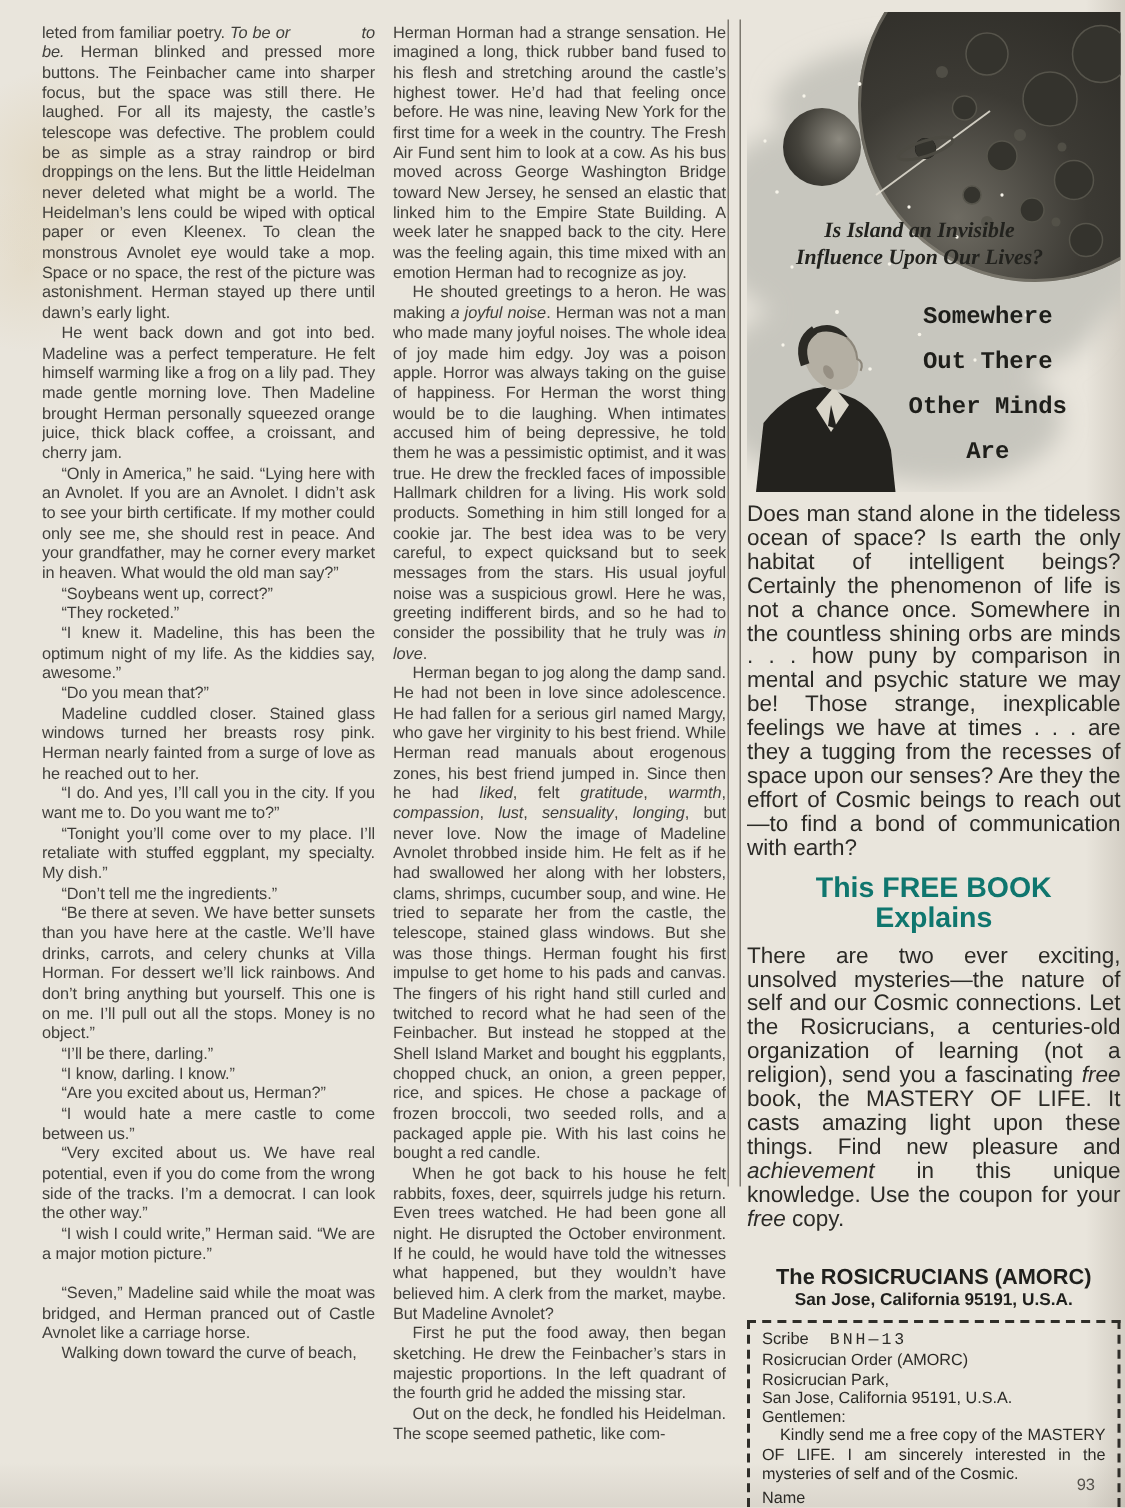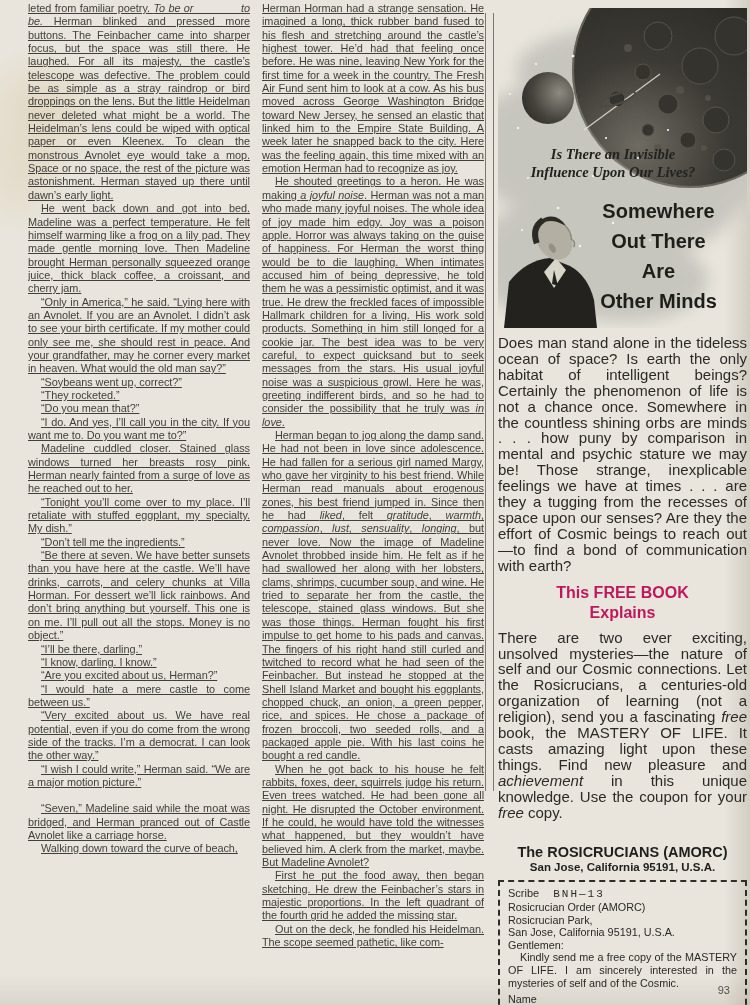--- a/index.html
+++ b/index.html
@@ -8,50 +8,50 @@
     background:
       radial-gradient(circle at 40px 115px, rgba(205,180,125,.28), rgba(205,180,125,0) 70px),
       radial-gradient(circle at 18px 180px, rgba(205,180,125,.18), rgba(205,180,125,0) 55px),
       linear-gradient(to right, rgba(0,0,0,0) 96.5%, rgba(110,100,85,.18) 100%),
       linear-gradient(to bottom, rgba(0,0,0,0) 97%, rgba(110,100,85,.12) 100%),
       #e9e5dc;
     font-family:"Liberation Sans", sans-serif;
     color:#403f3b;
   }
   .col{
-    position:absolute;top:2px;width:222px;height:985px;overflow:hidden;
-    font-size:10.9px;line-height:13.35px;letter-spacing:-0.05px;text-decoration:underline;
+    position:absolute;top:16px;width:222px;height:985px;overflow:hidden;
+    font-size:10.9px;line-height:13.35px;letter-spacing:-0.05px;
   }
   .col p{margin:0;text-align:justify;}
   .col p.indent{text-indent:13px;}
   .col p.space-before{margin-top:13px;}
   em{font-style:italic;}
   .vrule{position:absolute;width:1px;background:#55524a;opacity:.75;}
 
   
   .ad{position:absolute;left:498px;top:8px;width:249px;color:#2b2a26;}
   .illus-wrap{position:relative;width:249px;height:320px;}
   .illus-wrap svg{position:absolute;left:0;top:0;}
   .question{
     position:absolute;left:0;top:138px;width:230px;text-align:center;
     font-family:"Liberation Serif", serif;font-style:italic;font-weight:bold;
     font-size:14.5px;line-height:17.5px;color:#22221e;
   }
   .headline{
     position:absolute;left:72px;top:188px;width:177px;text-align:center;
-    font-family:Liberation Sans, sans-serif;font-weight:bold;
-    font-size:20px;line-height:30px;color:#1e1e1a;
+    font-family:Liberation Mono, monospace;font-weight:bold;
+    font-size:16px;line-height:30px;color:#1e1e1a;
   }
   .ad-body{
     margin:7px 0 0 0;text-align:justify;
     font-size:15px;line-height:15.9px;color:#2b2a26;
   }
   .free-heading{
     margin-top:9px;text-align:center;font-weight:bold;
-    font-size:16px;line-height:20px;color:#be185d;
+    font-size:19px;line-height:20px;color:#0f766e;
   }
   .org{margin-top:24px;text-align:center;color:#1f1f1c;}
   .org-name{font-weight:bold;font-size:14.5px;line-height:16px;}
   .org-addr{font-weight:bold;font-size:11.5px;line-height:14px;}
   .coupon{
     margin-top:6px;border:2px dashed #2e2d28;padding:5px 8px 7px 8px;
     font-size:10.8px;line-height:12.6px;color:#2b2a26;
   }
   .scribe-line{font-size:11px;}
   .scribe-code{font-family:"Liberation Mono", monospace;letter-spacing:2px;margin-left:14px;}
@@ -68,23 +68,24 @@
 
 <div class="vrule" style="left:485px;top:13px;height:778px;"></div>
 <div class="vrule" style="left:493px;top:13px;height:778px;"></div>
 
 <div id="story-col-1" class="col" style="left:28px">
     <p><span>leted from familiar poetry. </span><em>To be or&nbsp;&nbsp;&nbsp;&nbsp;&nbsp;&nbsp;&nbsp;&nbsp;&nbsp;&nbsp;&nbsp;&nbsp;&nbsp; to be.</em><span> Herman blinked and pressed more buttons. The Feinbacher came into sharper focus, but the space was still there. He laughed. For all its majesty, the castle’s telescope was defective. The problem could be as simple as a stray raindrop or bird droppings on the lens. But the little Heidelman never deleted what might be a world. The Heidelman’s lens could be wiped with optical paper or even Kleenex. To clean the monstrous Avnolet eye would take a mop. Space or no space, the rest of the picture was astonishment. Herman stayed up there until dawn’s early light.</span></p>
     <p class="indent"><span>He went back down and got into bed. Madeline was a perfect temperature. He felt himself warming like a frog on a lily pad. They made gentle morning love. Then Madeline brought Herman personally squeezed orange juice, thick black coffee, a croissant, and cherry jam.</span></p>
     <p class="indent"><span>“Only in America,” he said. “Lying here with an Avnolet. If you are an Avnolet. I didn’t ask to see your birth certificate. If my mother could only see me, she should rest in peace. And your grandfather, may he corner every market in heaven. What would the old man say?”</span></p>
     <p class="indent"><span>“Soybeans went up, correct?”</span></p>
     <p class="indent"><span>“They rocketed.”</span></p>
+    <p class="indent"><span>“I knew it. Madeline, this has been the optimum night of my life. As the kiddies say, awesome.”</span></p>
     <p class="indent"><span>“Do you mean that?”</span></p>
+    <p class="indent"><span>Madeline cuddled closer. Stained glass windows turned her breasts rosy pink. Herman nearly fainted from a surge of love as he reached out to her.</span></p>
     <p class="indent"><span>“I do. And yes, I’ll call you in the city. If you want me to. Do you want me to?”</span></p>
-    <p class="indent"><span>Madeline cuddled closer. Stained glass windows turned her breasts rosy pink. Herman nearly fainted from a surge of love as he reached out to her.</span></p>
     <p class="indent"><span>“Tonight you’ll come over to my place. I’ll retaliate with stuffed eggplant, my specialty. My dish.”</span></p>
     <p class="indent"><span>“Don’t tell me the ingredients.”</span></p>
     <p class="indent"><span>“Be there at seven. We have better sunsets than you have here at the castle. We’ll have drinks, carrots, and celery chunks at Villa Horman. For dessert we’ll lick rainbows. And don’t bring anything but yourself. This one is on me. I’ll pull out all the stops. Money is no object.”</span></p>
     <p class="indent"><span>“I’ll be there, darling.”</span></p>
     <p class="indent"><span>“I know, darling. I know.”</span></p>
     <p class="indent"><span>“Are you excited about us, Herman?”</span></p>
     <p class="indent"><span>“I would hate a mere castle to come between us.”</span></p>
     <p class="indent"><span>“Very excited about us. We have real potential, even if you do come from the wrong side of the tracks. I’m a democrat. I can look the other way.”</span></p>
     <p class="indent"><span>“I wish I could write,” Herman said. “We are a major motion picture.”</span></p>
     <p class="indent space-before"><span>“Seven,” Madeline said while the moat was bridged, and Herman pranced out of Castle Avnolet like a carriage horse.</span></p>
@@ -184,28 +185,28 @@
         <g transform="rotate(-30 56 231)">
           <ellipse cx="56" cy="231" rx="17" ry="22" fill="#b4afa3"></ellipse>
           <path d="M 39,226 Q 40,206 58,208 Q 72,210 73,226 Q 64,210 52,212 Q 42,215 39,226 Z" fill="#2b2a25"></path>
           <path d="M 39,226 Q 42,210 56,209" fill="none" stroke="#2b2a25" stroke-width="6"></path>
           <ellipse cx="50" cy="238" rx="3" ry="5" fill="#968f83"></ellipse>
           <path d="M 72,224 Q 75,232 71,240 Q 74,244 69,248" fill="none" stroke="#8d877b" stroke-width="1.4"></path>
         </g>
       </g>
     </svg>
     <div class="question">
-      <div>Is There an Invisible</div>
+      <div>Is Island an Invisible</div>
       <div>Influence Upon Our Lives?</div>
     </div>
     <div class="headline">
       <div>Somewhere</div>
       <div>Out There</div>
+      <div>Other Minds</div>
       <div>Are</div>
-      <div>Other Minds</div>
     </div>
   </div>
 
   <p class="ad-body">Does man stand alone in the tideless ocean of space? Is earth the only habitat of intelligent beings? Certainly the phenomenon of life is not a chance once. Somewhere in the countless shining orbs are minds . . . how puny by comparison in mental and psychic stature we may be! Those strange, inexplicable feelings we have at times . . . are they a tugging from the recesses of space upon our senses? Are they the effort of Cosmic beings to reach out—to find a bond of communication with earth?</p>
 
   <div class="free-heading">
     <div>This FREE BOOK</div>
     <div>Explains</div>
   </div>
 

